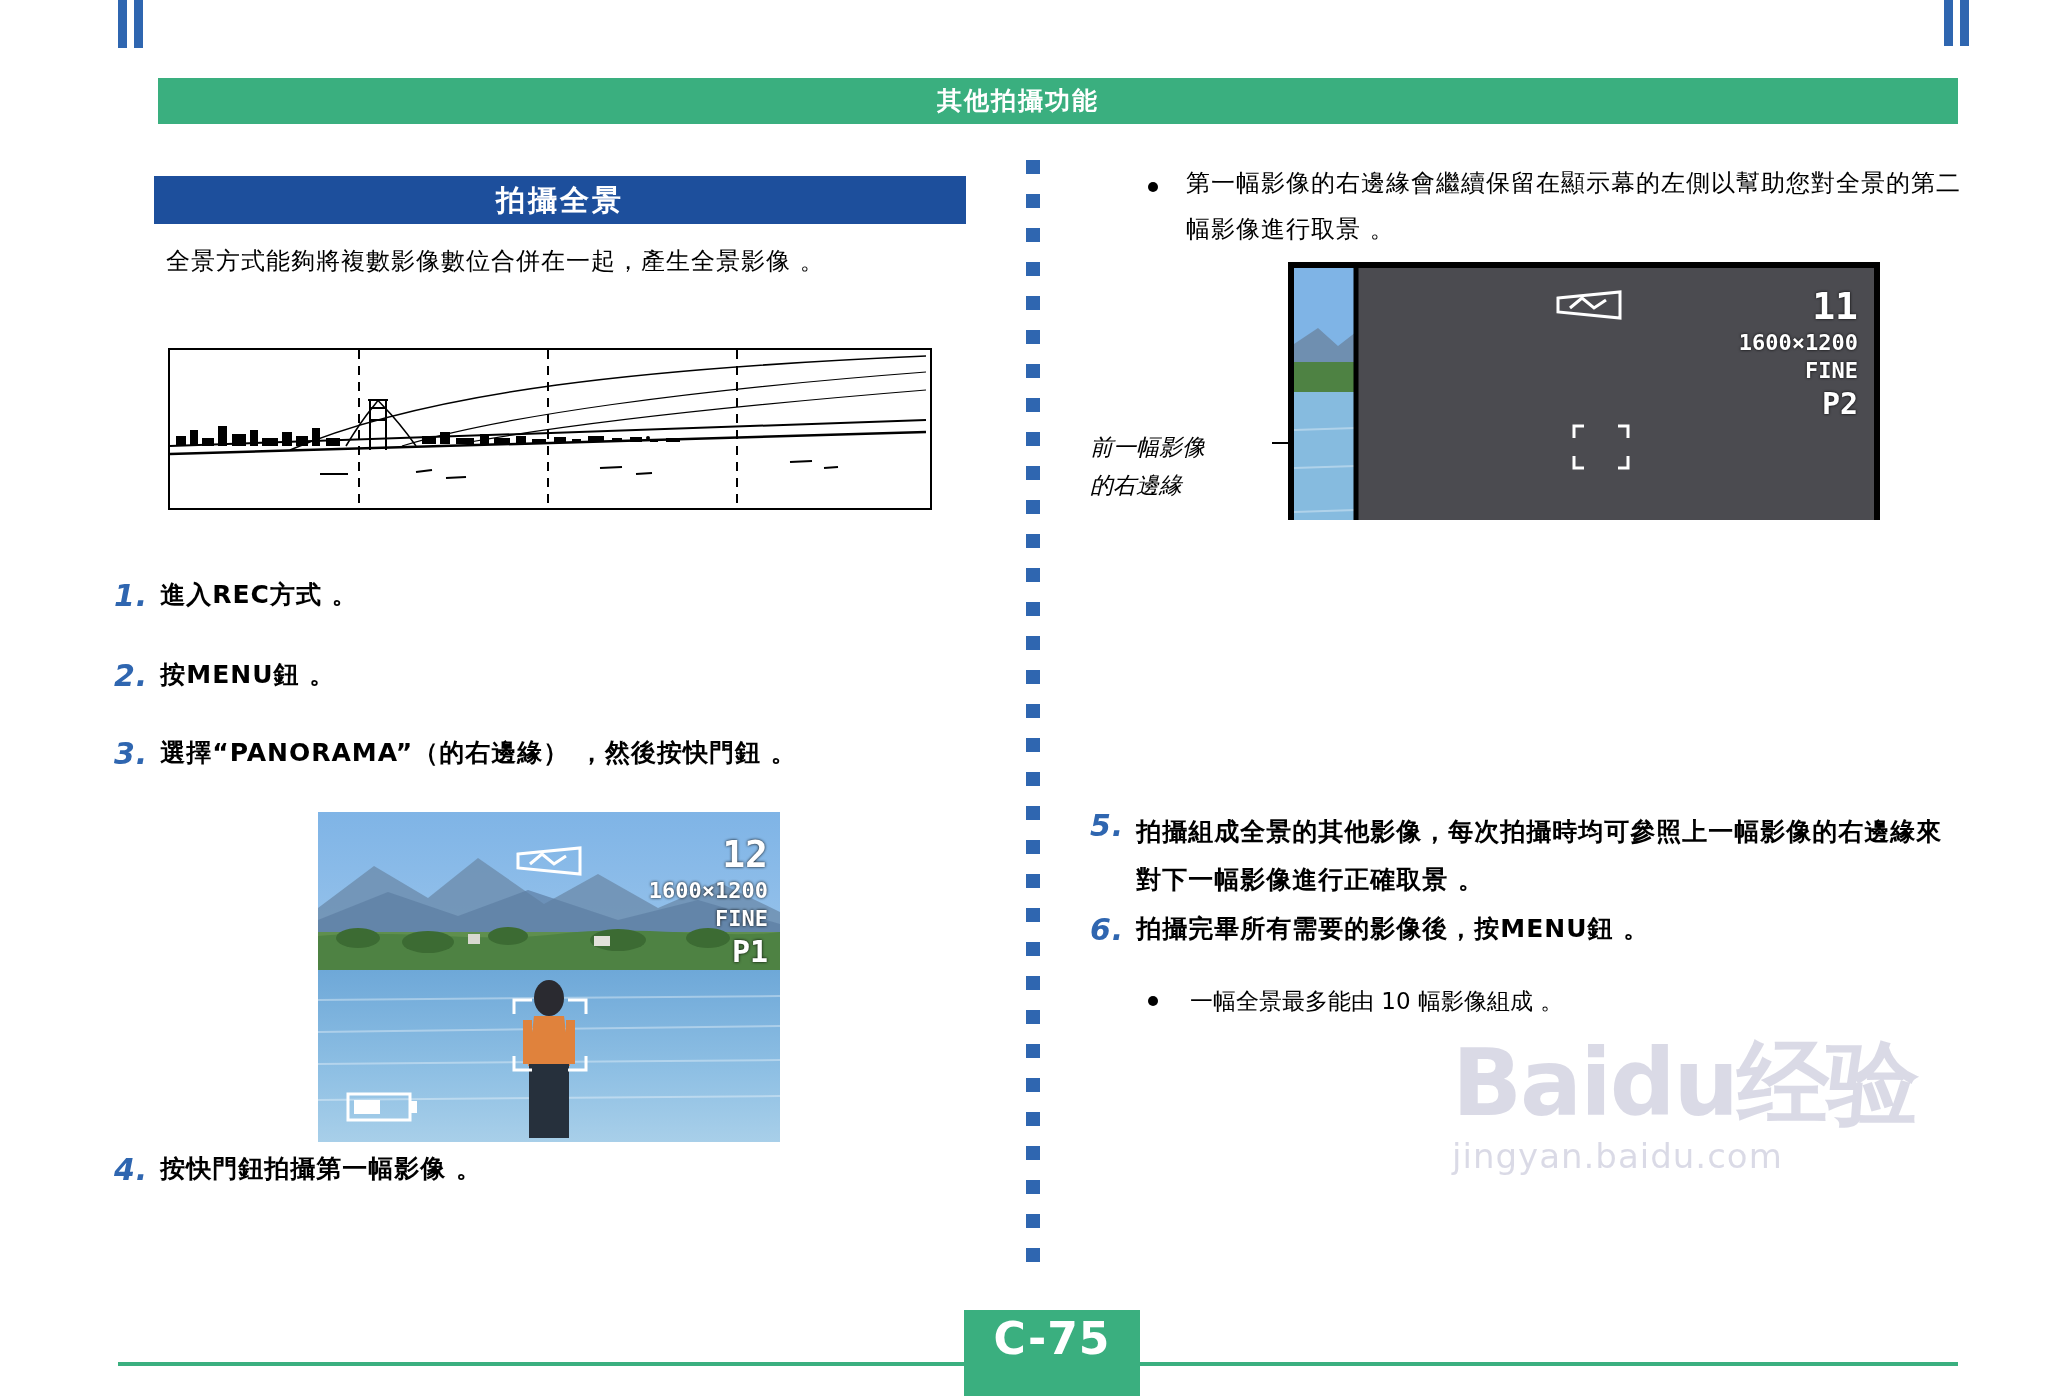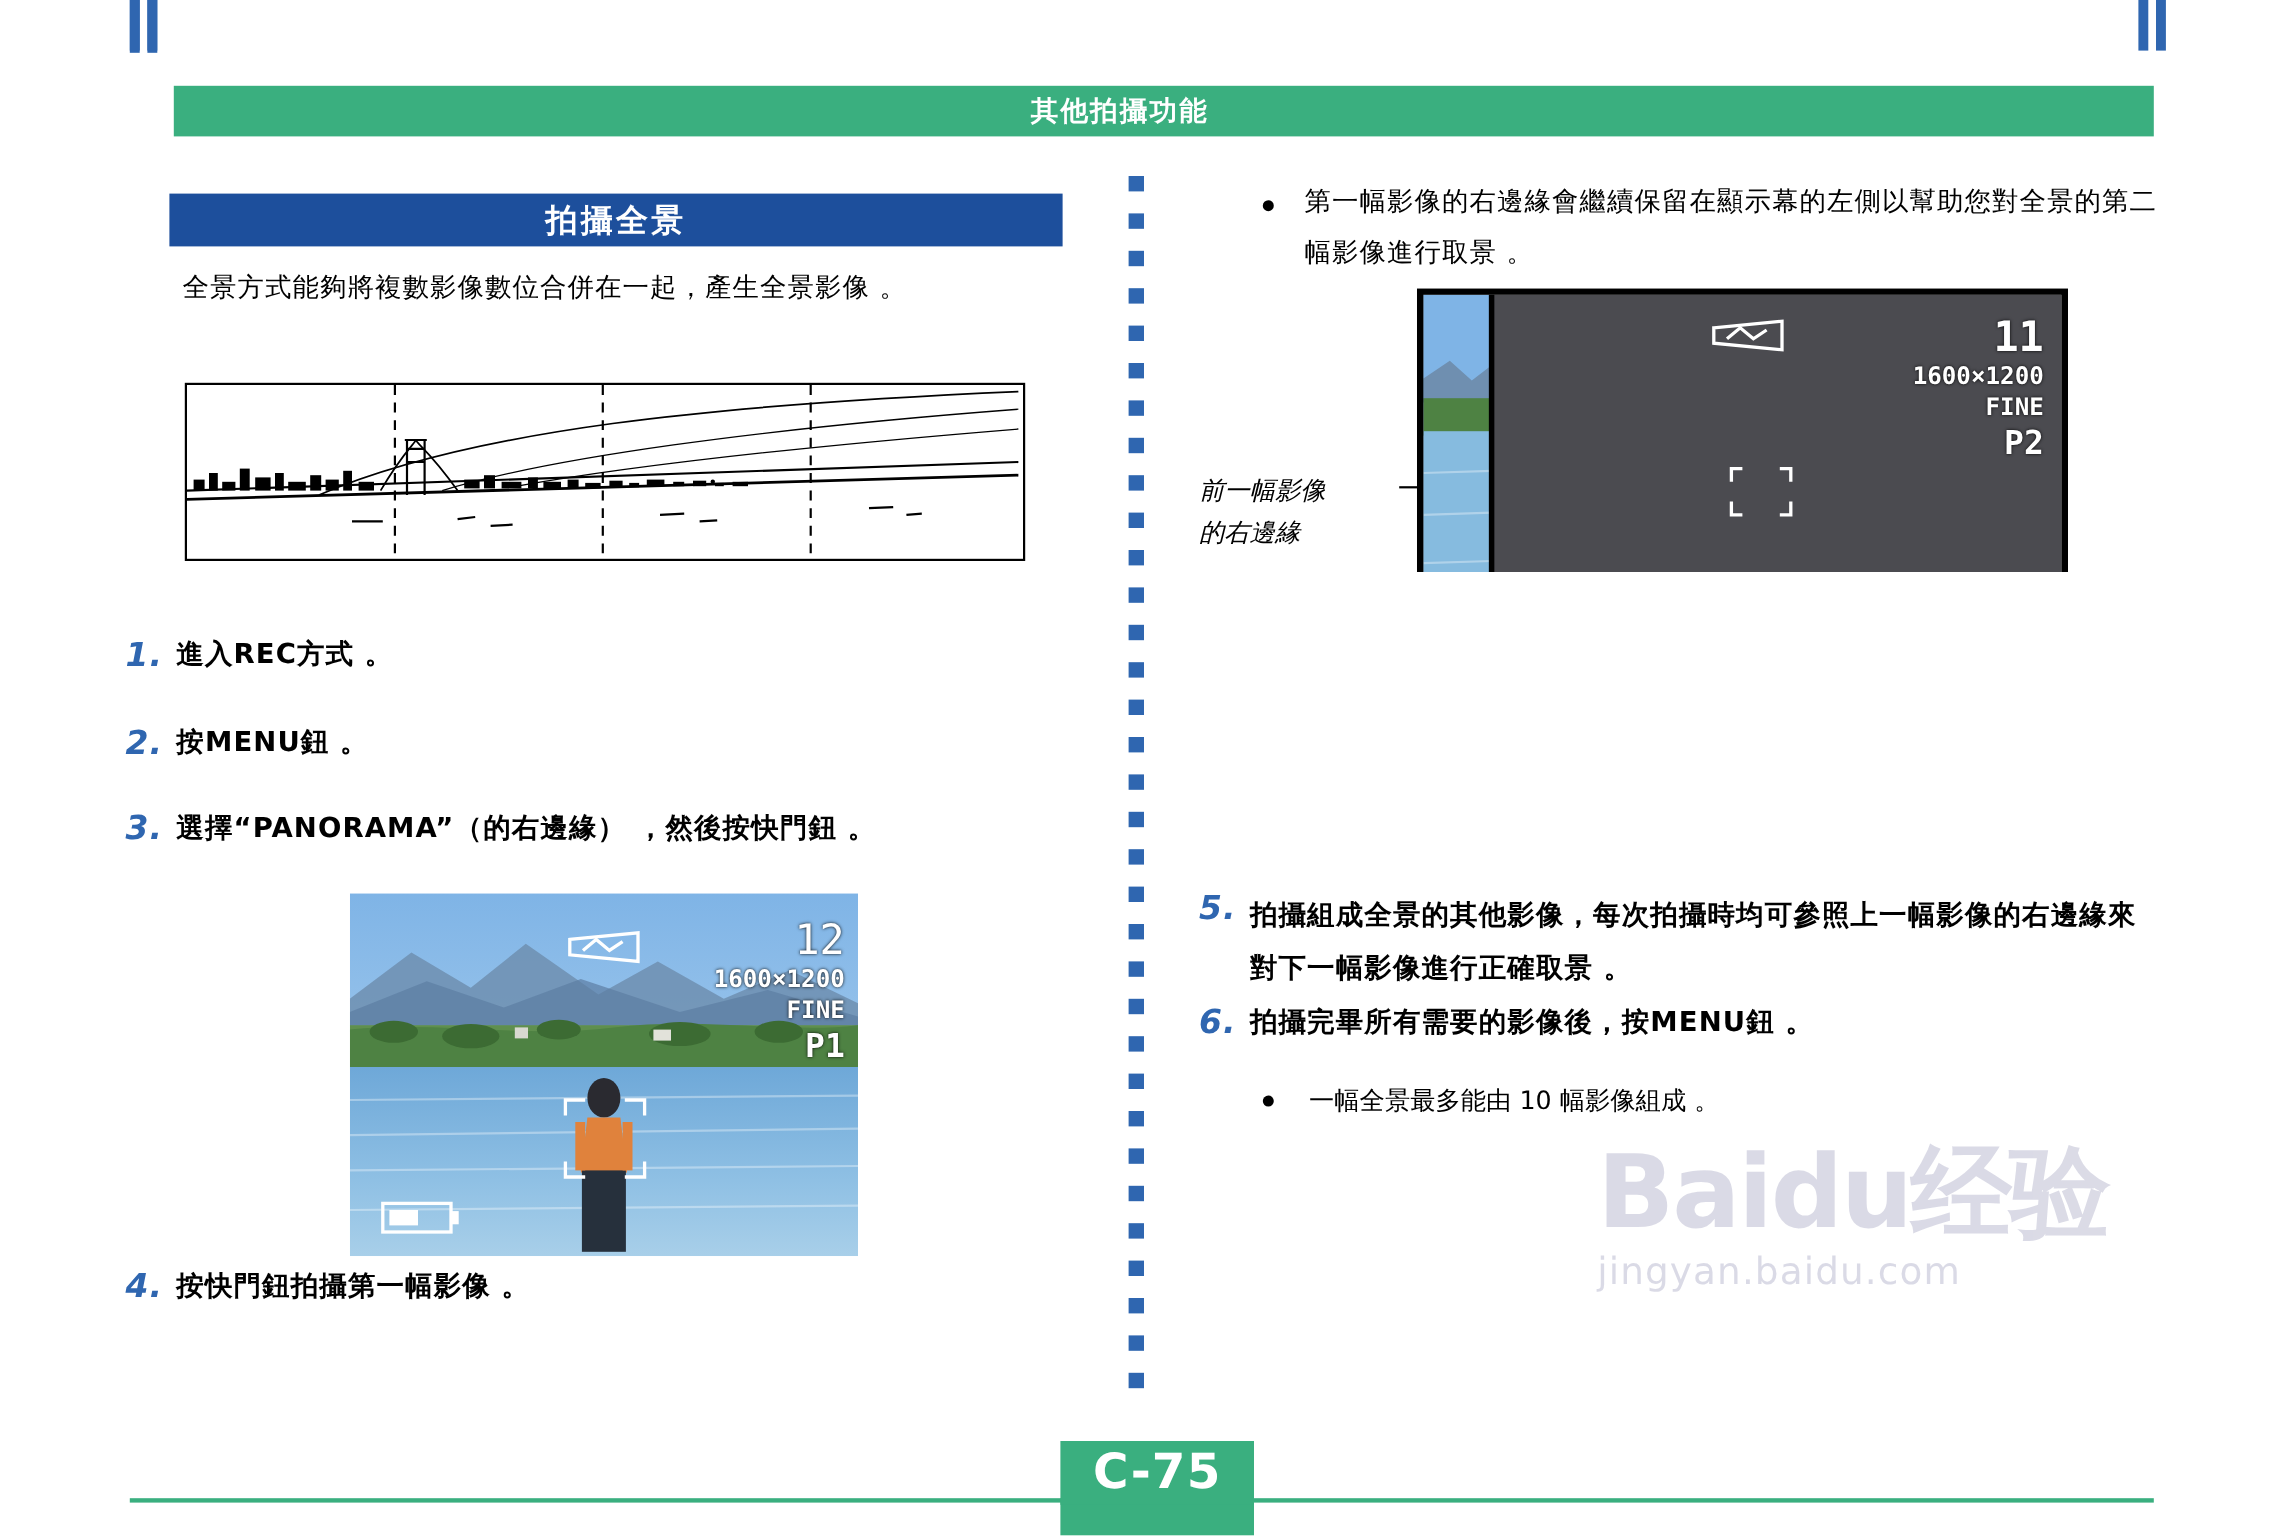--- a/index.html
+++ b/index.html
@@ -242,21 +242,21 @@
         <rect x="30" y="282" width="62" height="26" fill="none" stroke="#ffffff" stroke-width="3"></rect>
         <rect x="92" y="289" width="7" height="12" fill="#ffffff"></rect>
         <rect x="36" y="288" width="26" height="14" fill="#ffffff"></rect>
       </g>
 
       <g stroke="#ffffff" stroke-width="3" fill="none">
         <path d="M200 42 L262 36 L262 62 L200 56 Z"></path>
         <path d="M212 52 L224 42 L236 52 L248 44"></path>
       </g>
     </svg>
-    <div class="osd" style="right:12px;top:20px;font-size:38px;font-weight:normal;">12</div>
+    <div class="osd" style="right:12px;top:20px;font-size:38px;font-weight:bold;">12</div>
     <div class="osd" style="right:12px;top:66px;font-size:22px;font-weight:bold;">1600×1200</div>
     <div class="osd" style="right:12px;top:94px;font-size:22px;font-weight:bold;">FINE</div>
     <div class="osd" style="right:12px;top:122px;font-size:30px;font-weight:bold;">P1</div>
   </div>
 
   <div class="step step4 cjk">
     <span class="num">4.</span><span class="stepbody">按快門鈕拍攝第一幅影像 。</span>
   </div>
 
   <div class="divider">

